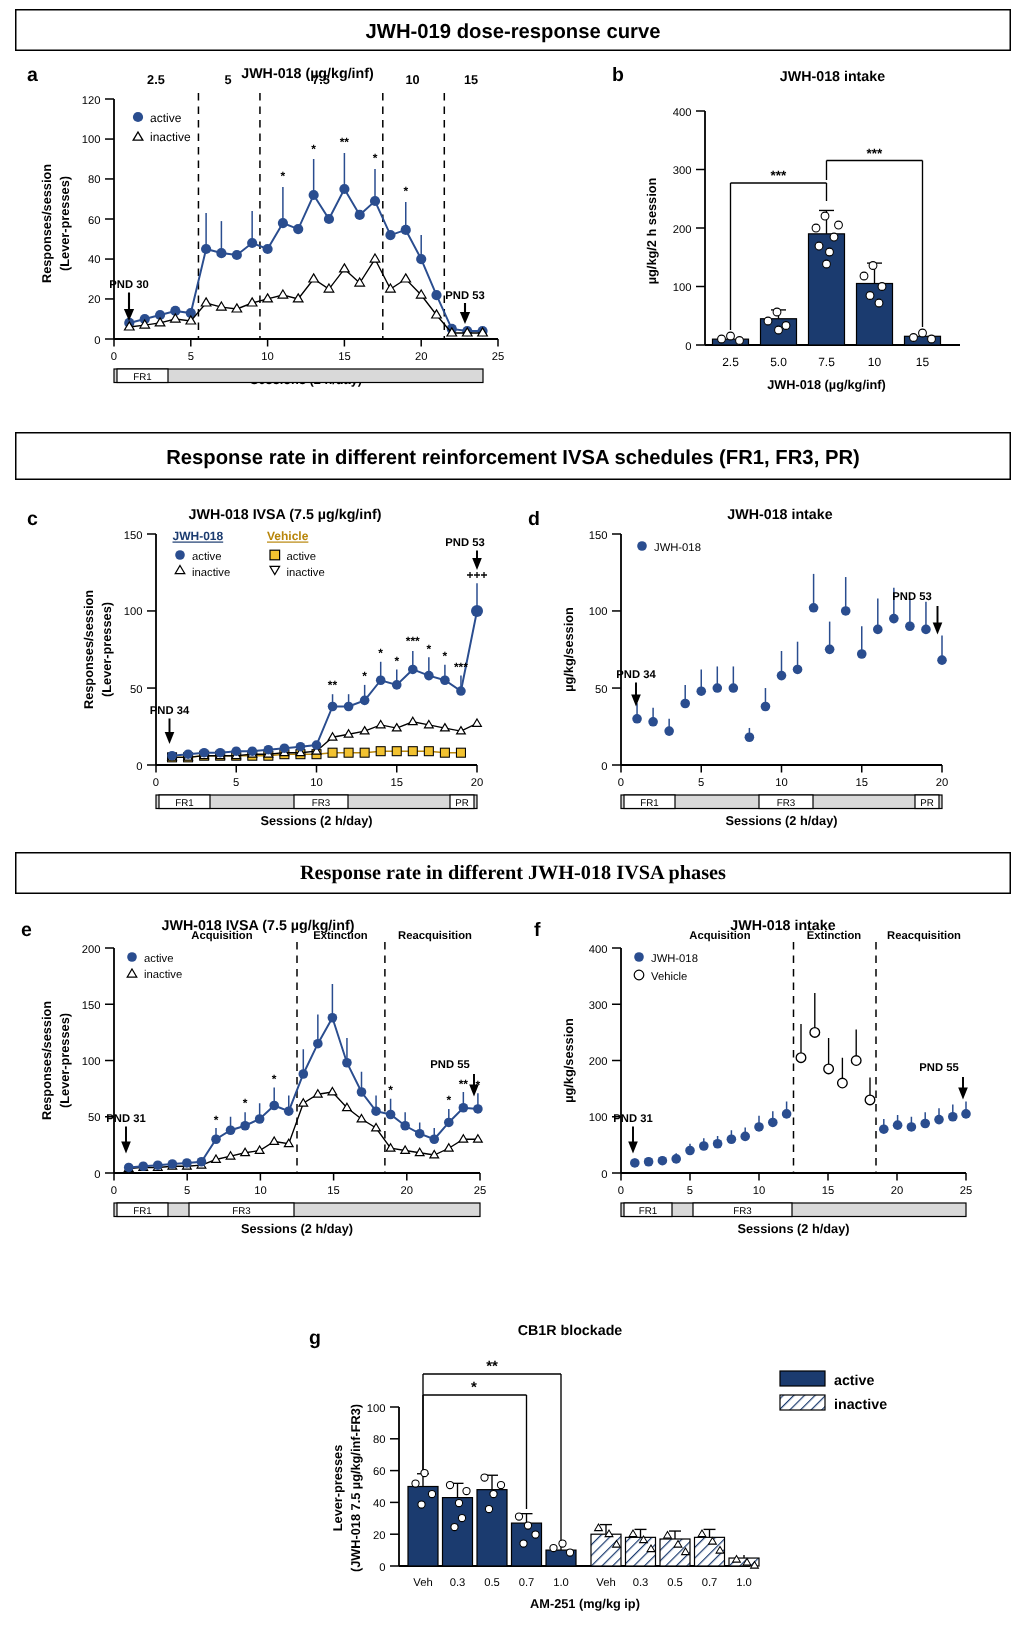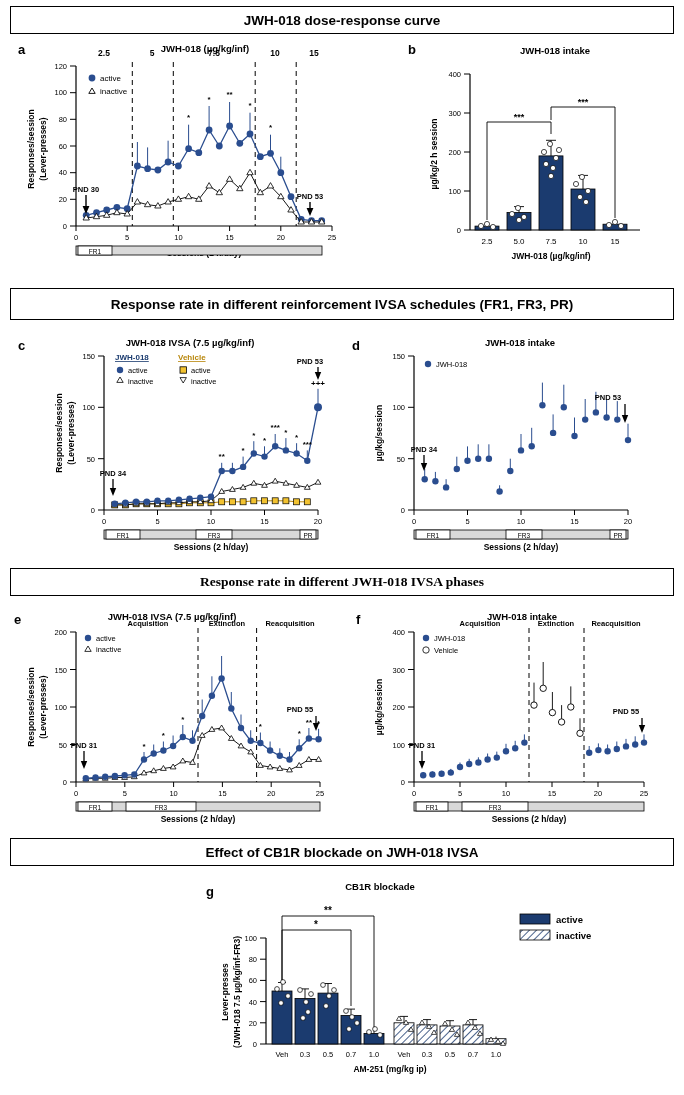--- a/index.html
+++ b/index.html
@@ -8,21 +8,21 @@
   .sect-title{border:1.6px solid #000;margin:0 10px;height:26px;display:flex;align-items:center;justify-content:center;font-size:13.5px;font-weight:bold;}
   svg{display:block;}
   text{font-family:"Liberation Sans",sans-serif;}
 </style>
 </head>
 <body>
 
 <div class="page">
 
   <div class="sect-title" style="position:absolute;top:6px;left:0;right:0;">
-    <span>JWH-018 dose-response curve</span>
+    <span>JWH-019 dose-response curve</span>
   </div>
 
   <svg width="684" height="250" style="position:absolute;top:34px;left:0;">
 
     <text x="18" y="20" font-size="13" font-weight="bold">a</text>
     <text x="205" y="18" font-size="9.5" font-weight="bold" text-anchor="middle">JWH-018 (µg/kg/inf)</text>
 
     <g>
       <line x1="76" y1="32" x2="76" y2="192" stroke="#000" stroke-width="1.2"></line>
       <line x1="76" y1="192" x2="332" y2="192" stroke="#000" stroke-width="1.2"></line>
@@ -839,23 +839,20 @@
 
     <g>
       <rect x="414" y="200" width="230" height="9" fill="#d9d9d9" stroke="#000" stroke-width="0.8"></rect>
       <rect x="416" y="200" width="32" height="9" fill="#fff" stroke="#000" stroke-width="0.8"></rect>
       <text x="432" y="207.5" font-size="6.5" text-anchor="middle">FR1</text>
       <rect x="462" y="200" width="66" height="9" fill="#fff" stroke="#000" stroke-width="0.8"></rect>
       <text x="495" y="207.5" font-size="6.5" text-anchor="middle">FR3</text>
     </g>
   </svg>
 
-  <div class="sect-title" style="position:absolute;top:838px;left:0;right:0;">
-    <span>Effect of CB1R blockade on JWH-018 IVSA</span>
-  </div>
 
   <svg width="684" height="220" style="position:absolute;top:872px;left:0;">
     <text x="206" y="24" font-size="13" font-weight="bold">g</text>
     <text x="380" y="18" font-size="9.5" font-weight="bold" text-anchor="middle">CB1R blockade</text>
 
     <g>
       <line x1="266" y1="66" x2="266" y2="172" stroke="#000" stroke-width="1.2"></line>
       <line x1="266" y1="172" x2="500" y2="172" stroke="#000" stroke-width="1.2"></line>
       <g font-size="7.5" text-anchor="end">
         <line x1="260" y1="172" x2="266" y2="172" stroke="#000"></line>

